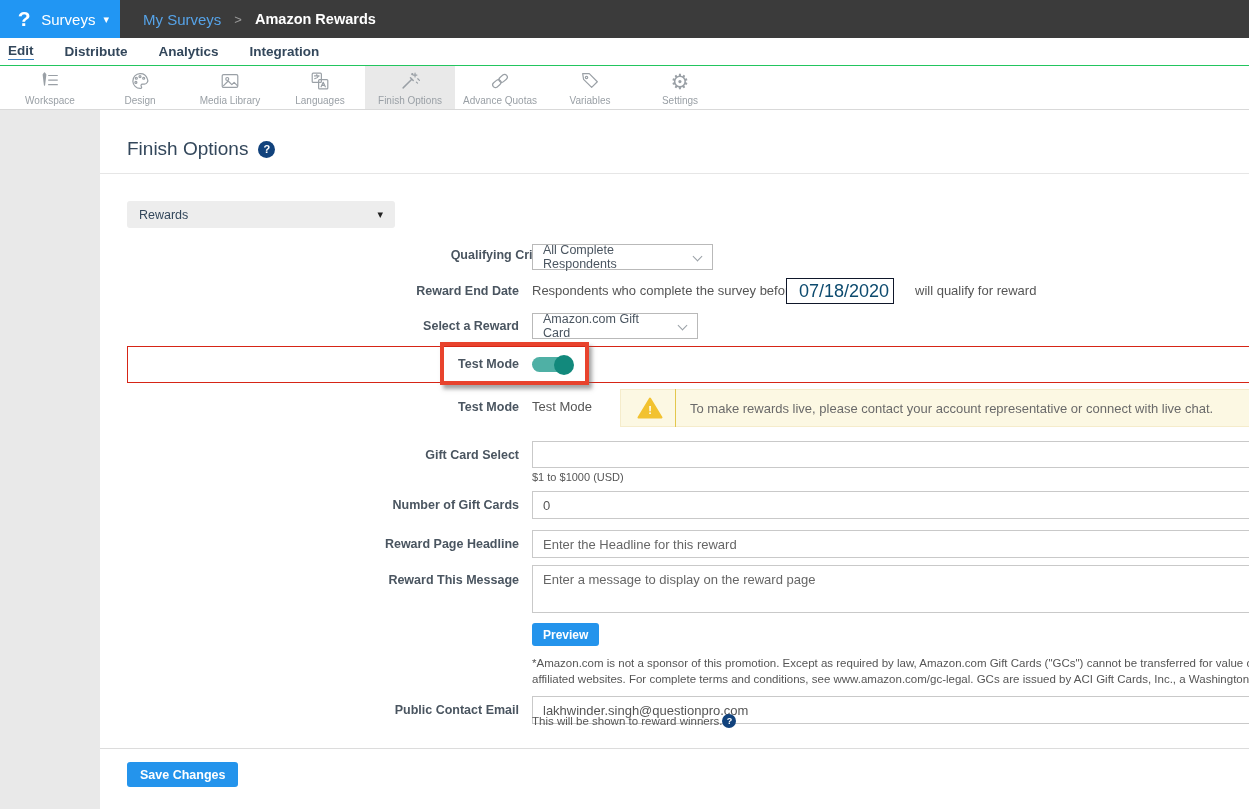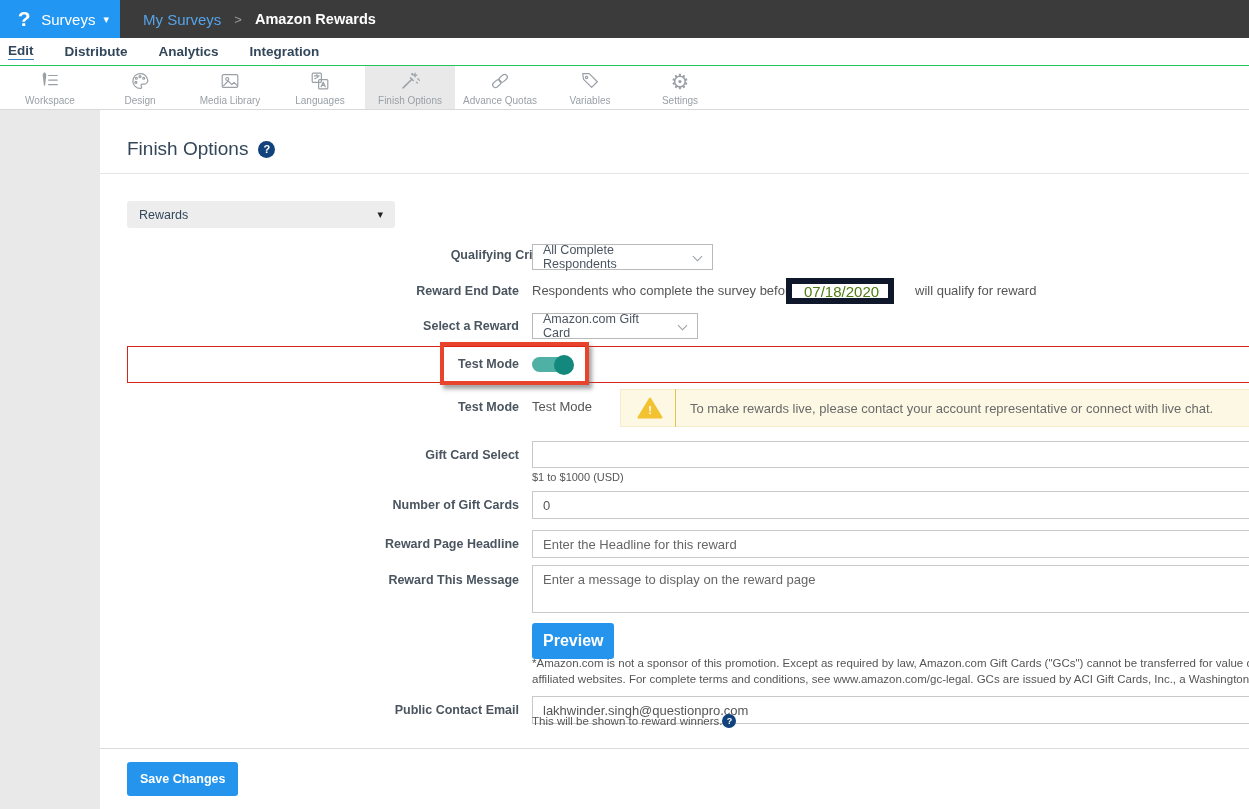--- a/index.html
+++ b/index.html
@@ -42,21 +42,21 @@
 
   .section-dd { position:absolute; left:27px; top:91px; width:268px; height:27px; background:#ededed; border-radius:3px; display:flex; align-items:center; padding:0 12px; font-size:12.5px; color:#33475b; cursor:pointer; }
   .section-dd .dd-caret { margin-left:auto; font-size:11px; color:#222; }
 
   .flabel { position:absolute; left:0; width:419px; text-align:right; font-size:12.5px; font-weight:700; color:#4a5560; line-height:26px; white-space:nowrap; }
   .ftext { position:absolute; font-size:13px; color:#555; line-height:26px; white-space:nowrap; }
 
   .selbox { position:absolute; height:26px; border:1px solid #b9b9b9; background:#fff; font-size:12.5px; color:#4a5560; display:flex; align-items:center; padding:0 28px 0 10px; cursor:pointer; }
   .chev { position:absolute; right:11px; top:8px; width:7px; height:7px; border-right:1.4px solid #9aa0a6; border-bottom:1.4px solid #9aa0a6; transform:rotate(45deg); }
 
-  .datebox { position:absolute; left:686px; top:168px; width:108px; height:26px; border:6px solid #0f172a; background:#fff; display:flex; align-items:center; padding:0 8px 0 12px; font-size:15px; color:#4d7c0f; cursor:pointer; }
+  .datebox { position:absolute; left:686px; top:168px; width:108px; height:26px; border:1px solid #0f172a; background:#fff; display:flex; align-items:center; padding:0 8px 0 12px; font-size:18px; color:#0c4a6e; cursor:pointer; }
   .datebox svg { margin-left:auto; stroke:#555; fill:none; stroke-width:1.2; }
 
   .tinput { position:absolute; left:432px; right:-8px; height:28px; border:1px solid #c9c9c9; background:#fff; padding:0 10px; font-size:13px; color:#555; font-family:"Liberation Sans", sans-serif; }
   .tinput::placeholder, .tarea::placeholder { color:#666; opacity:1; }
   .tarea { position:absolute; left:432px; right:-8px; height:48px; border:1px solid #c9c9c9; background:#fff; padding:6px 10px; font-size:13px; color:#555; resize:none; font-family:"Liberation Sans", sans-serif; }
   .fhelper { position:absolute; left:432px; font-size:11px; color:#555; white-space:nowrap; }
 
   
   .ann-line { position:absolute; left:27px; right:-3px; top:236px; height:37px; border:1px solid #d62516; pointer-events:none; }
   .ann-box { position:absolute; left:340px; top:232px; width:149px; height:43px; border:4px solid #e8432d; box-shadow:3px 4px 4px rgba(90,90,90,.55); pointer-events:none; }
@@ -66,22 +66,22 @@
   .toggle .track { position:absolute; left:0; top:2px; width:38px; height:15px; border-radius:8px; background:#4fb0a5; }
   .toggle .knob { position:absolute; right:0; top:0; width:20px; height:20px; border-radius:50%; background:#12897c; }
 
   
   .warnbox { position:absolute; left:520px; right:-2px; top:279px; height:38px; background:#fcf8e3; border:1px solid #f5eccb; display:flex; align-items:center; }
   .warn-ic { margin-left:16px; }
   .warn-div { width:1px; height:38px; background:#e3c74c; margin-left:12px; }
   .warn-text { margin-left:14px; font-size:13px; color:#6a6a6a; white-space:nowrap; }
 
   .btn { display:flex; align-items:center; justify-content:center; background:#2494ec; color:#fff; border:none; border-radius:3px; font-weight:700; cursor:pointer; font-family:"Liberation Sans", sans-serif; }
-  .preview-btn { position:absolute; left:432px; top:513px; height:36px; padding:0 11px; font-size:16px; }
-  .save-btn { position:absolute; left:27px; top:652px; height:34px; padding:3px 13px; font-size:12.5px; }
+  .preview-btn { position:absolute; left:432px; top:513px; height:23px; padding:0 11px; font-size:12px; }
+  .save-btn { position:absolute; left:27px; top:652px; height:25px; padding:3px 13px; font-size:12.5px; }
 
   .disclaimer { position:absolute; left:432px; right:0; top:545px; font-size:11.5px; line-height:16px; color:#555; overflow:hidden; }
   .disclaimer div { white-space:nowrap; }
 
   .email-helper { position:absolute; left:432px; top:604px; display:flex; align-items:center; gap:0; font-size:11.5px; color:#555; white-space:nowrap; }
 </style>
 </head>
 <body>
 
 <div class="screen">

